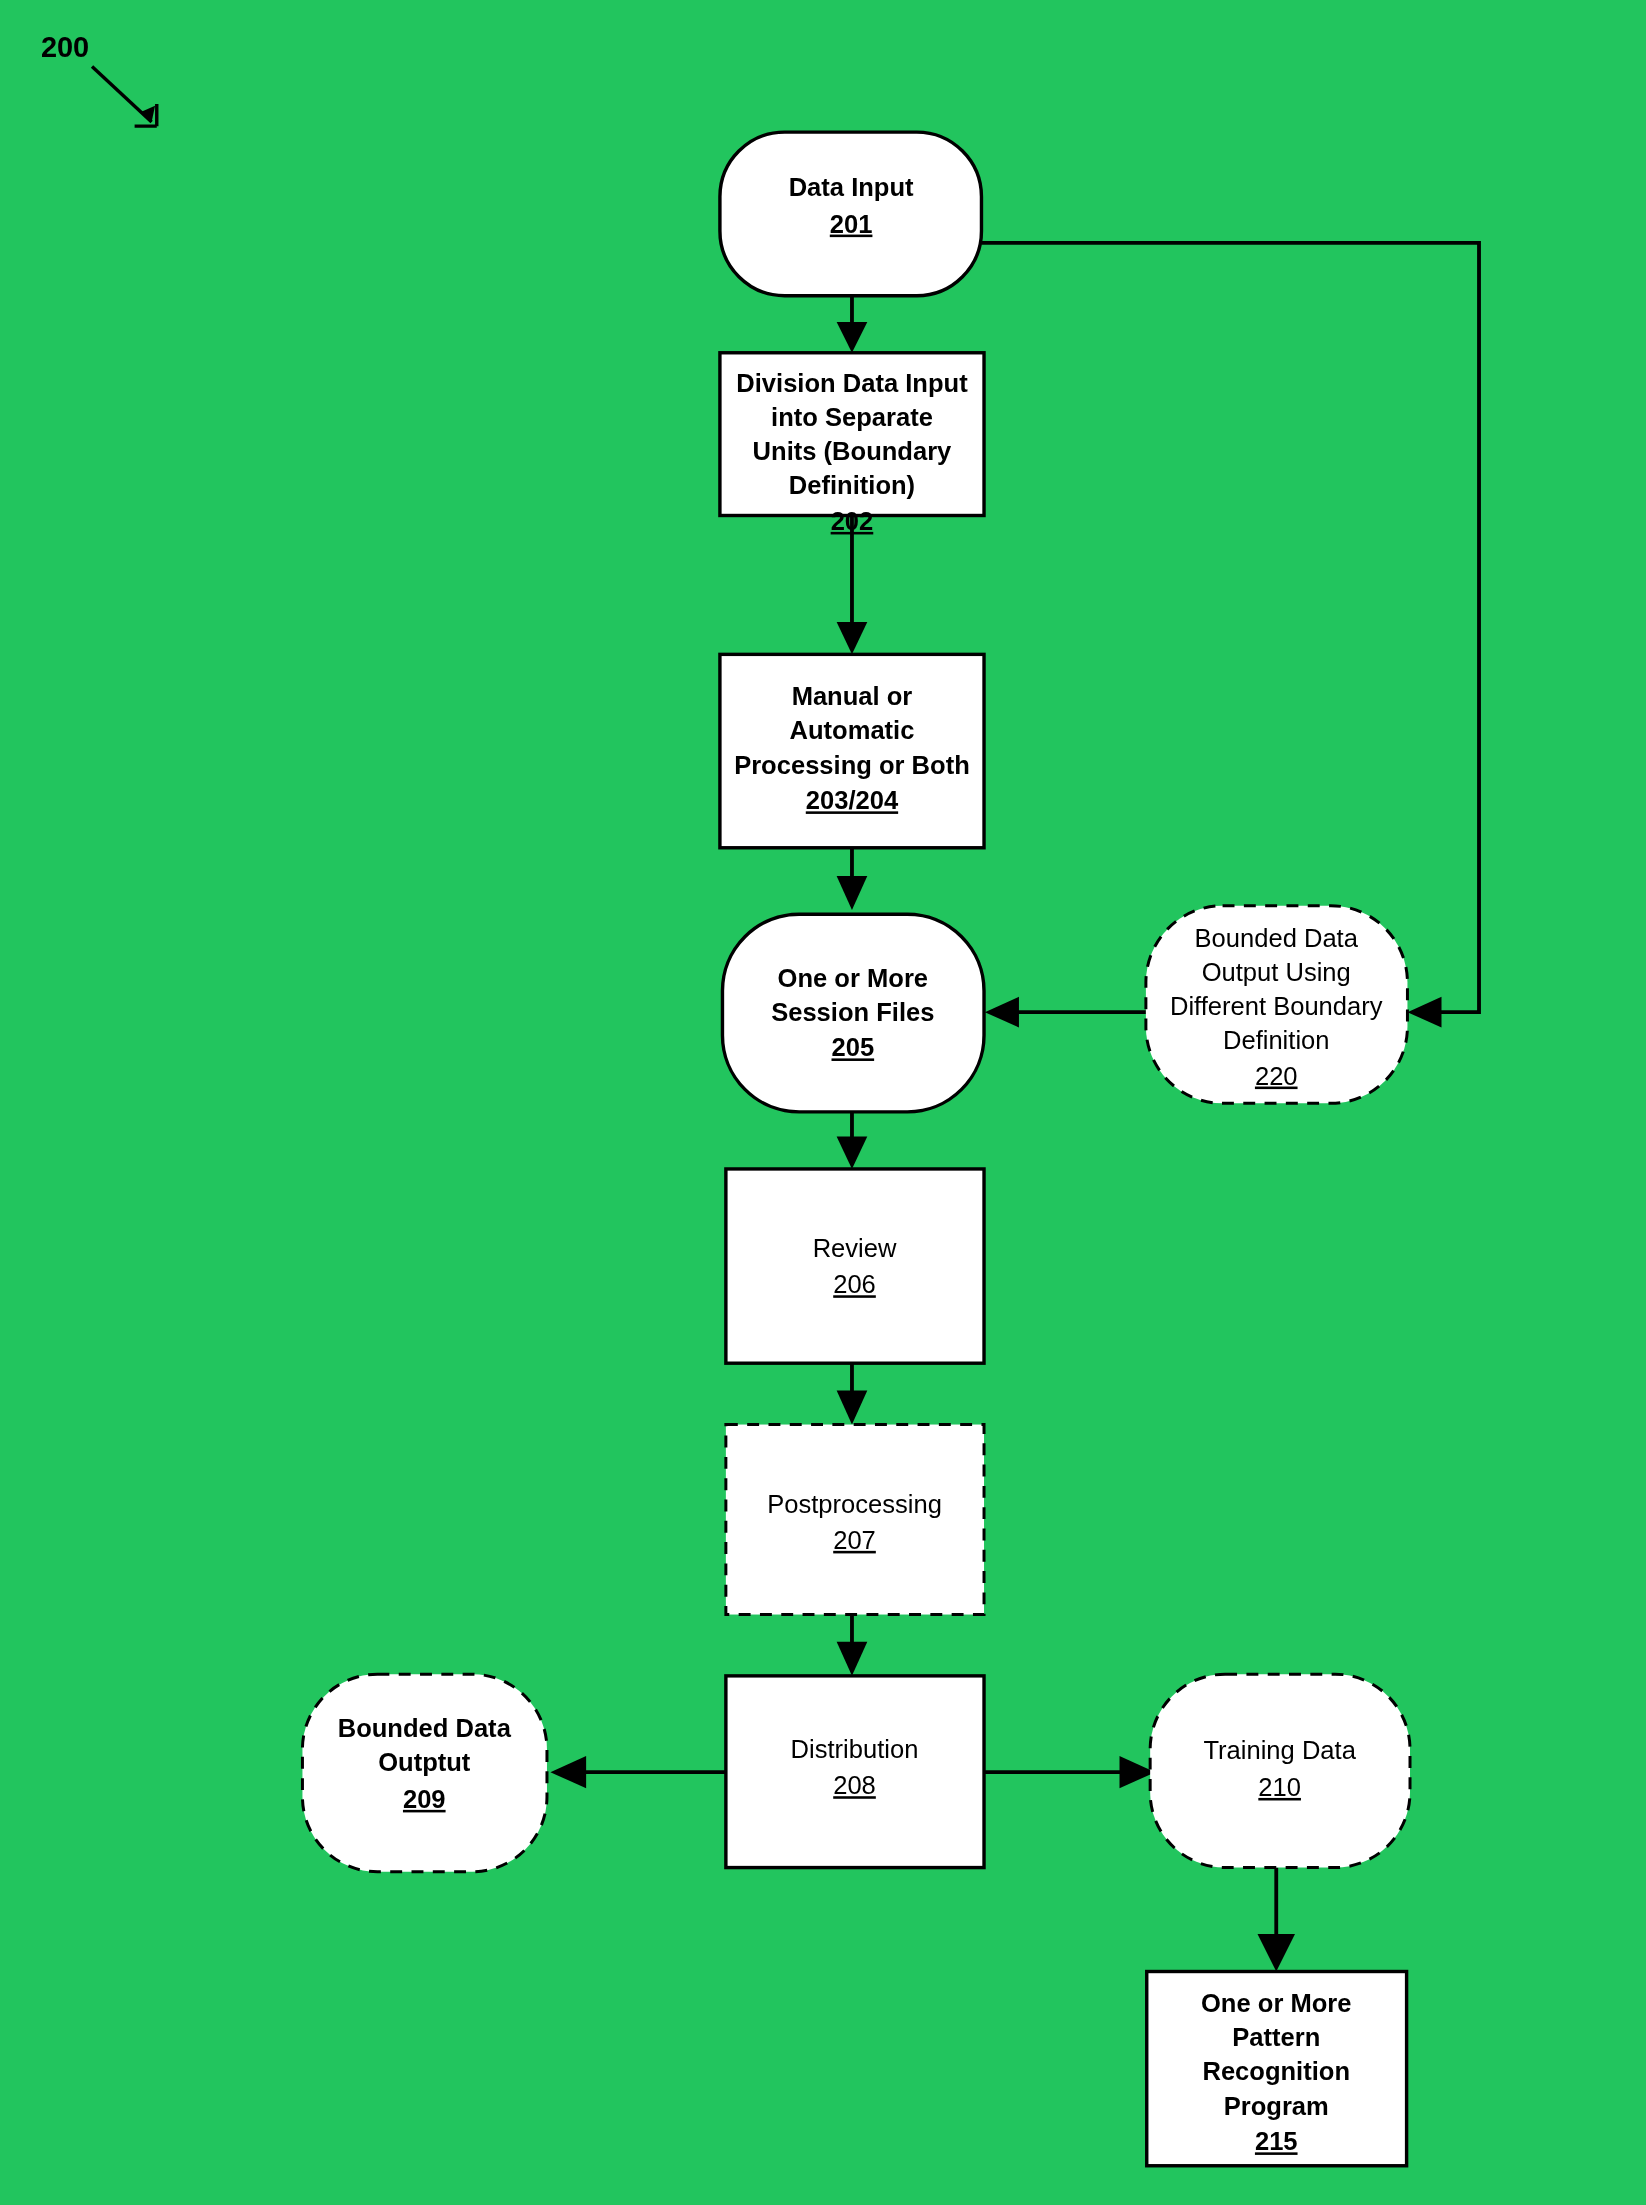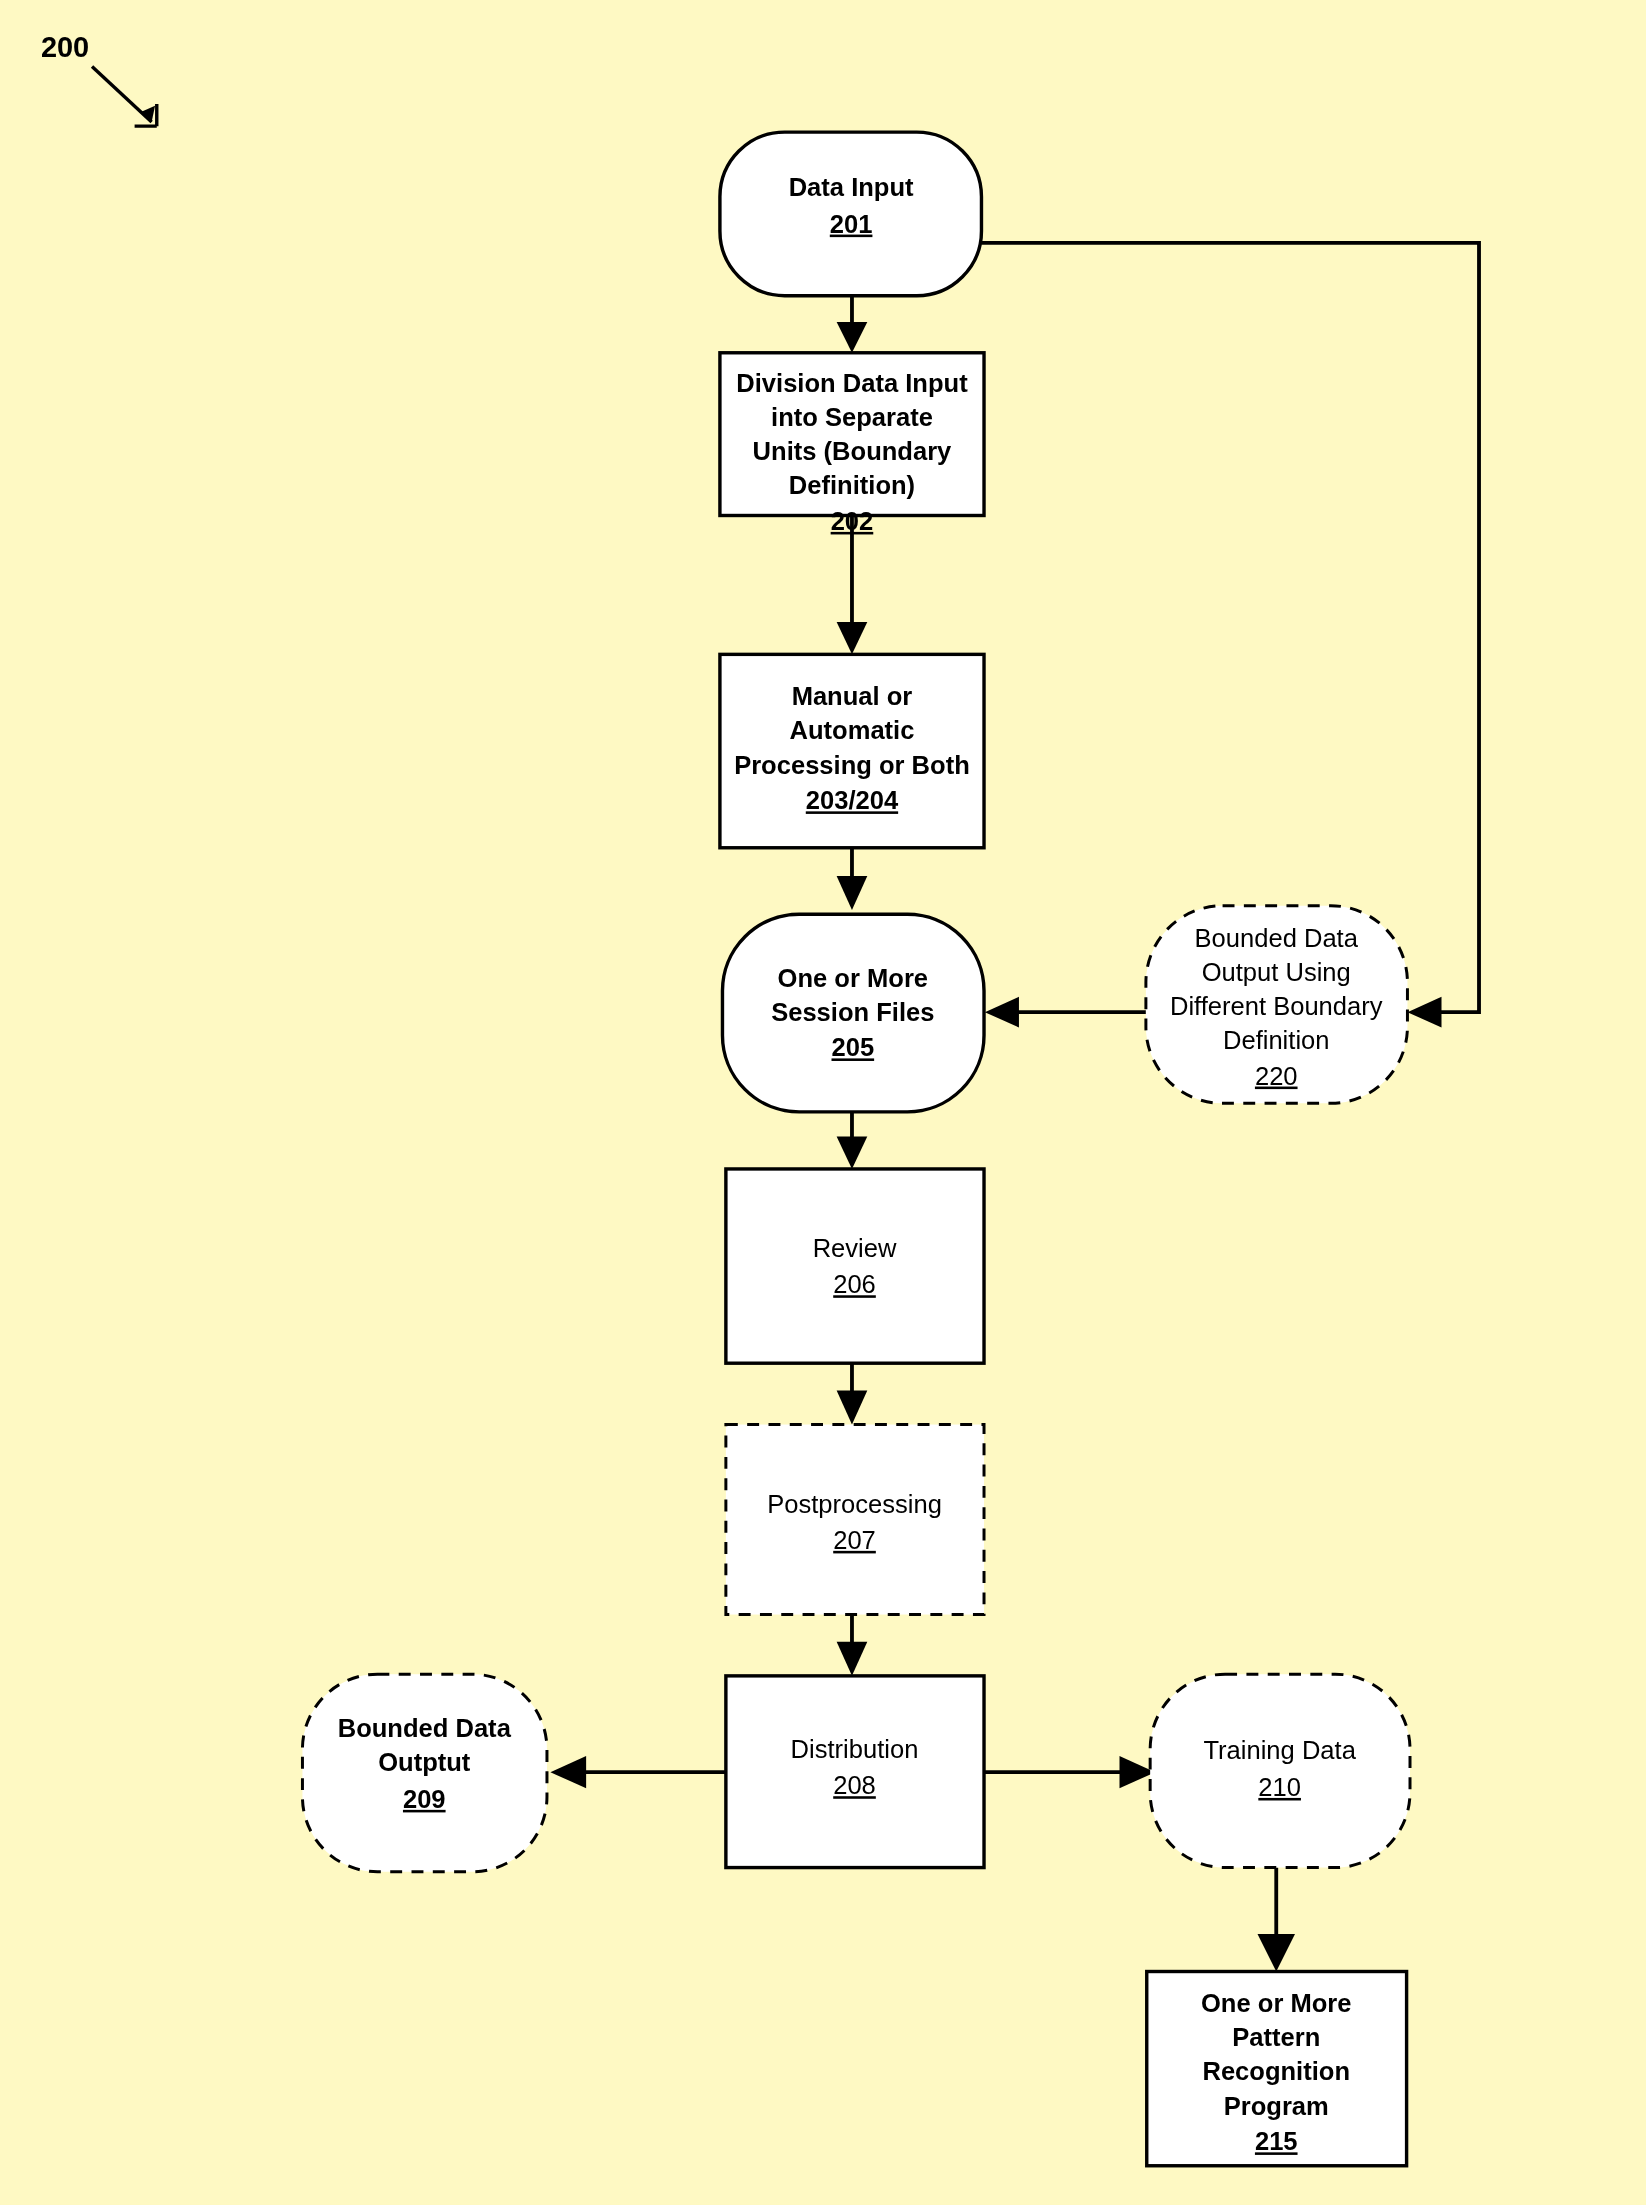--- a/index.html
+++ b/index.html
@@ -8,21 +8,21 @@
     padding: 0;
     background: #ffffff;
   }
   body {
     font-family: "Liberation Sans", sans-serif;
   }
   #page {
     position: relative;
     width: 1646px;
     height: 2205px;
-    background: #fef9c3;
+    background: #22c55e;
     overflow: hidden;
   }
   svg#diagram {
     position: absolute;
     left: 0;
     top: 0;
     width: 1646px;
     height: 2205px;
     display: block;
   }

